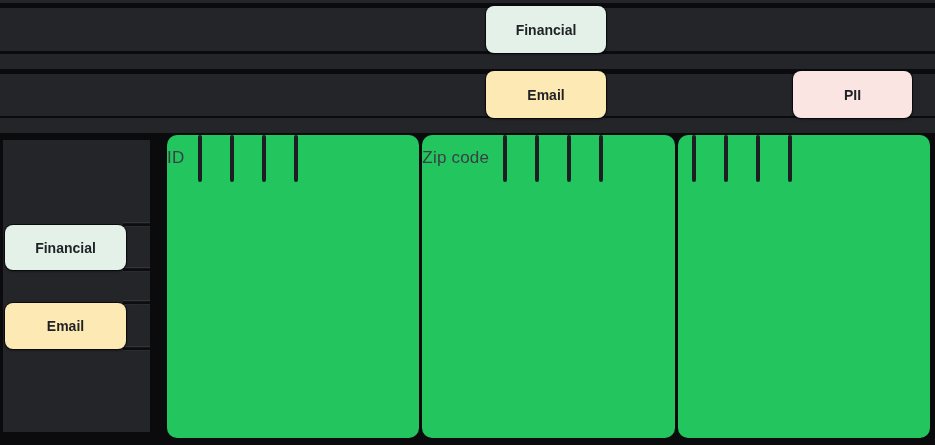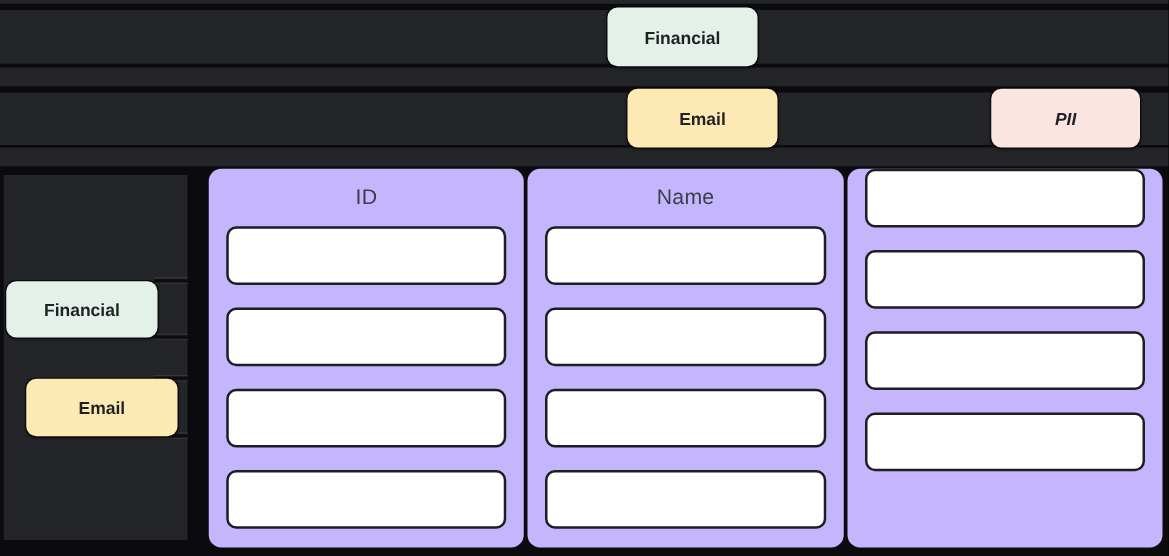--- a/index.html
+++ b/index.html
@@ -34,22 +34,22 @@
     align-items: center;
     justify-content: center;
     border-radius: 8px;
     font-size: 14px;
     font-weight: bold;
     color: #1f2124;
     box-shadow: 0 0 0 1px rgba(8,8,10,0.85), 0 1px 3px rgba(0,0,0,0.6);
     z-index: 5;
   }
   .chip-green  { background: #e3f1e9; }
-  .chip-yellow { background: #fce9b4; margin-left: 16px; }
-  .chip-pink   { background: #fbe5e3; font-style: italic; }
+  .chip-yellow { background: #fce9b4; }
+  .chip-pink   { background: #fbe5e3; }
 
   .chip-bar1-financial { left: 486px; top: 6px;  width: 120px; height: 47px; }
   .chip-bar2-email     { left: 486px; top: 71px; width: 120px; height: 47px; }
   .chip-bar2-pii       { left: 793px; top: 71px; width: 119px; height: 47px; }
 
   
   .sidebar {
     position: absolute;
     left: 3px;
     top: 140px;
@@ -79,24 +79,23 @@
     position: absolute;
     left: 167px;
     top: 135px;
     width: 763px;
     height: 303px;
     display: flex;
     gap: 3px;
   }
   .column {
     flex: 1;
-    background: #c4b5fd;
+    background: #22c55e;
     border-radius: 10px;
     display: flex;
-    flex-direction: column;
   }
   .col-header {
     height: 46px;
     display: flex;
     align-items: center;
     justify-content: center;
     font-size: 17px;
     color: #3a3f45;
     letter-spacing: 0.2px;
   }
@@ -136,28 +135,28 @@
   <div class="table-area">
 
     <div class="column">
       <div class="col-header">ID</div>
       <div class="cell"></div>
       <div class="cell"></div>
       <div class="cell"></div>
       <div class="cell"></div>
     </div>
 
-
     <div class="column">
-      <div class="col-header">Name</div>
+      <div class="col-header">Zip code</div>
       <div class="cell"></div>
       <div class="cell"></div>
       <div class="cell"></div>
       <div class="cell"></div>
     </div>
+
 
 
     <div class="column">
       <div class="cell"></div>
       <div class="cell"></div>
       <div class="cell"></div>
       <div class="cell"></div>
     </div>
 
   </div>

